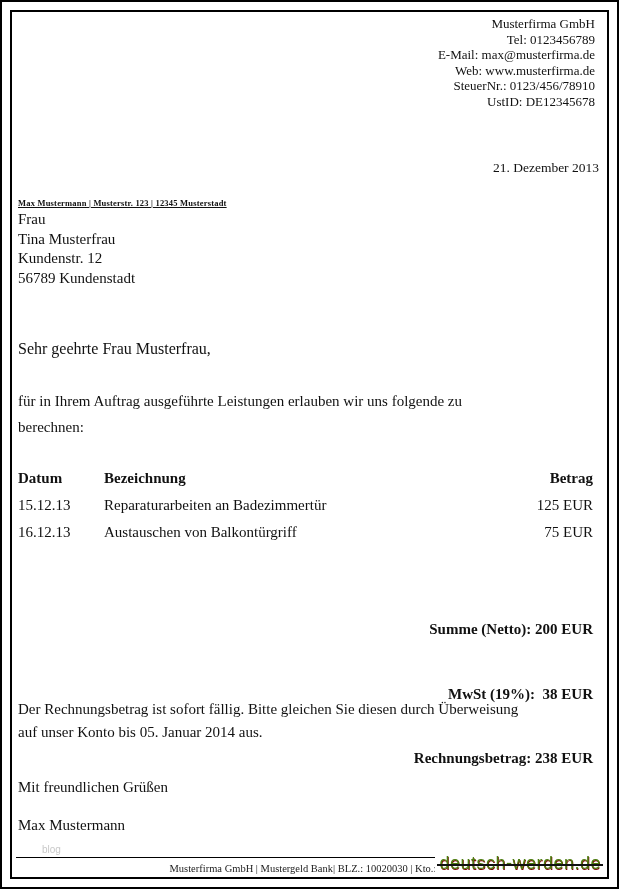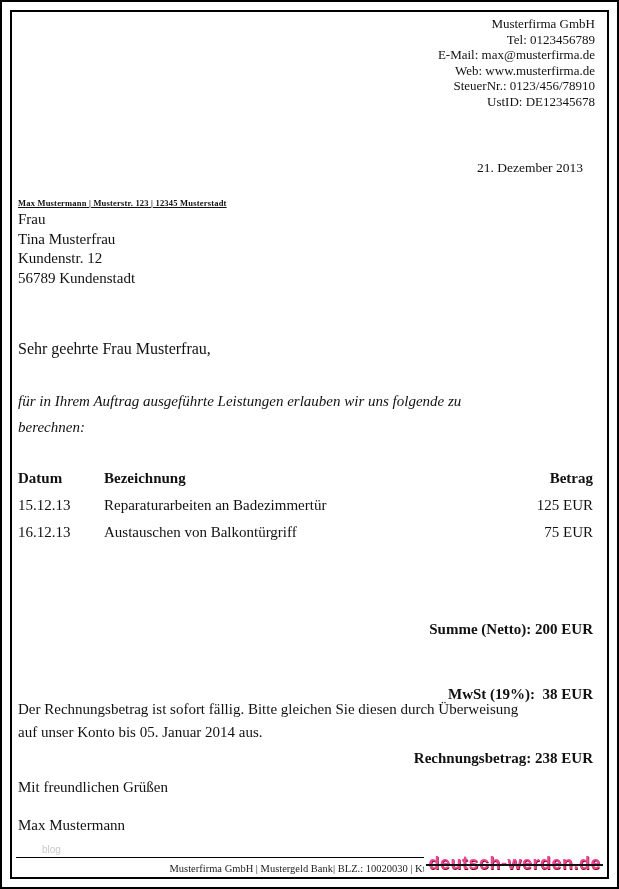--- a/index.html
+++ b/index.html
@@ -31,21 +31,21 @@
     position: absolute;
     top: 4px;
     right: 12px;
     text-align: right;
     font-size: 13px;
     line-height: 15.5px;
   }
   .date {
     position: absolute;
     top: 148px;
-    right: 24px;
+    right: 8px;
     font-size: 13.5px;
   }
   .sender-line {
     position: absolute;
     top: 186px;
     left: 6px;
     font-size: 8.5px;
     font-weight: bold;
     text-decoration: underline;
     letter-spacing: 0.2px;
@@ -65,21 +65,20 @@
     font-size: 16px;
   }
   .intro {
     position: absolute;
     top: 376px;
     left: 6px;
     width: 595px;
     font-size: 15px;
     line-height: 26px;
     white-space: pre-line;
-    font-style: italic;
   }
   .tbl-row {
     position: absolute;
     left: 6px;
     right: 14px;
     font-size: 15px;
     height: 20px;
   }
   .tbl-header { top: 458px; font-weight: bold; }
   .tbl-r1 { top: 485px; }
@@ -140,24 +139,24 @@
     bottom: 3px;
     text-align: center;
     font-size: 10.5px;
     color: #222;
   }
   .watermark {
     position: absolute;
     right: 2px;
     bottom: 2px;
     font-family: "Liberation Sans", sans-serif;
-    font-weight: bold;
+    font-weight: normal;
     font-size: 18px;
     letter-spacing: 0.5px;
-    color: #ec4899;
+    color: #4d7c0f;
     background: #fff;
     padding: 1px 4px;
     text-shadow: 0.5px 0.5px 0 #7a0000;
   }
   .watermark::after {
     content: "";
     position: absolute;
     left: 2px;
     right: 2px;
     top: 54%;

